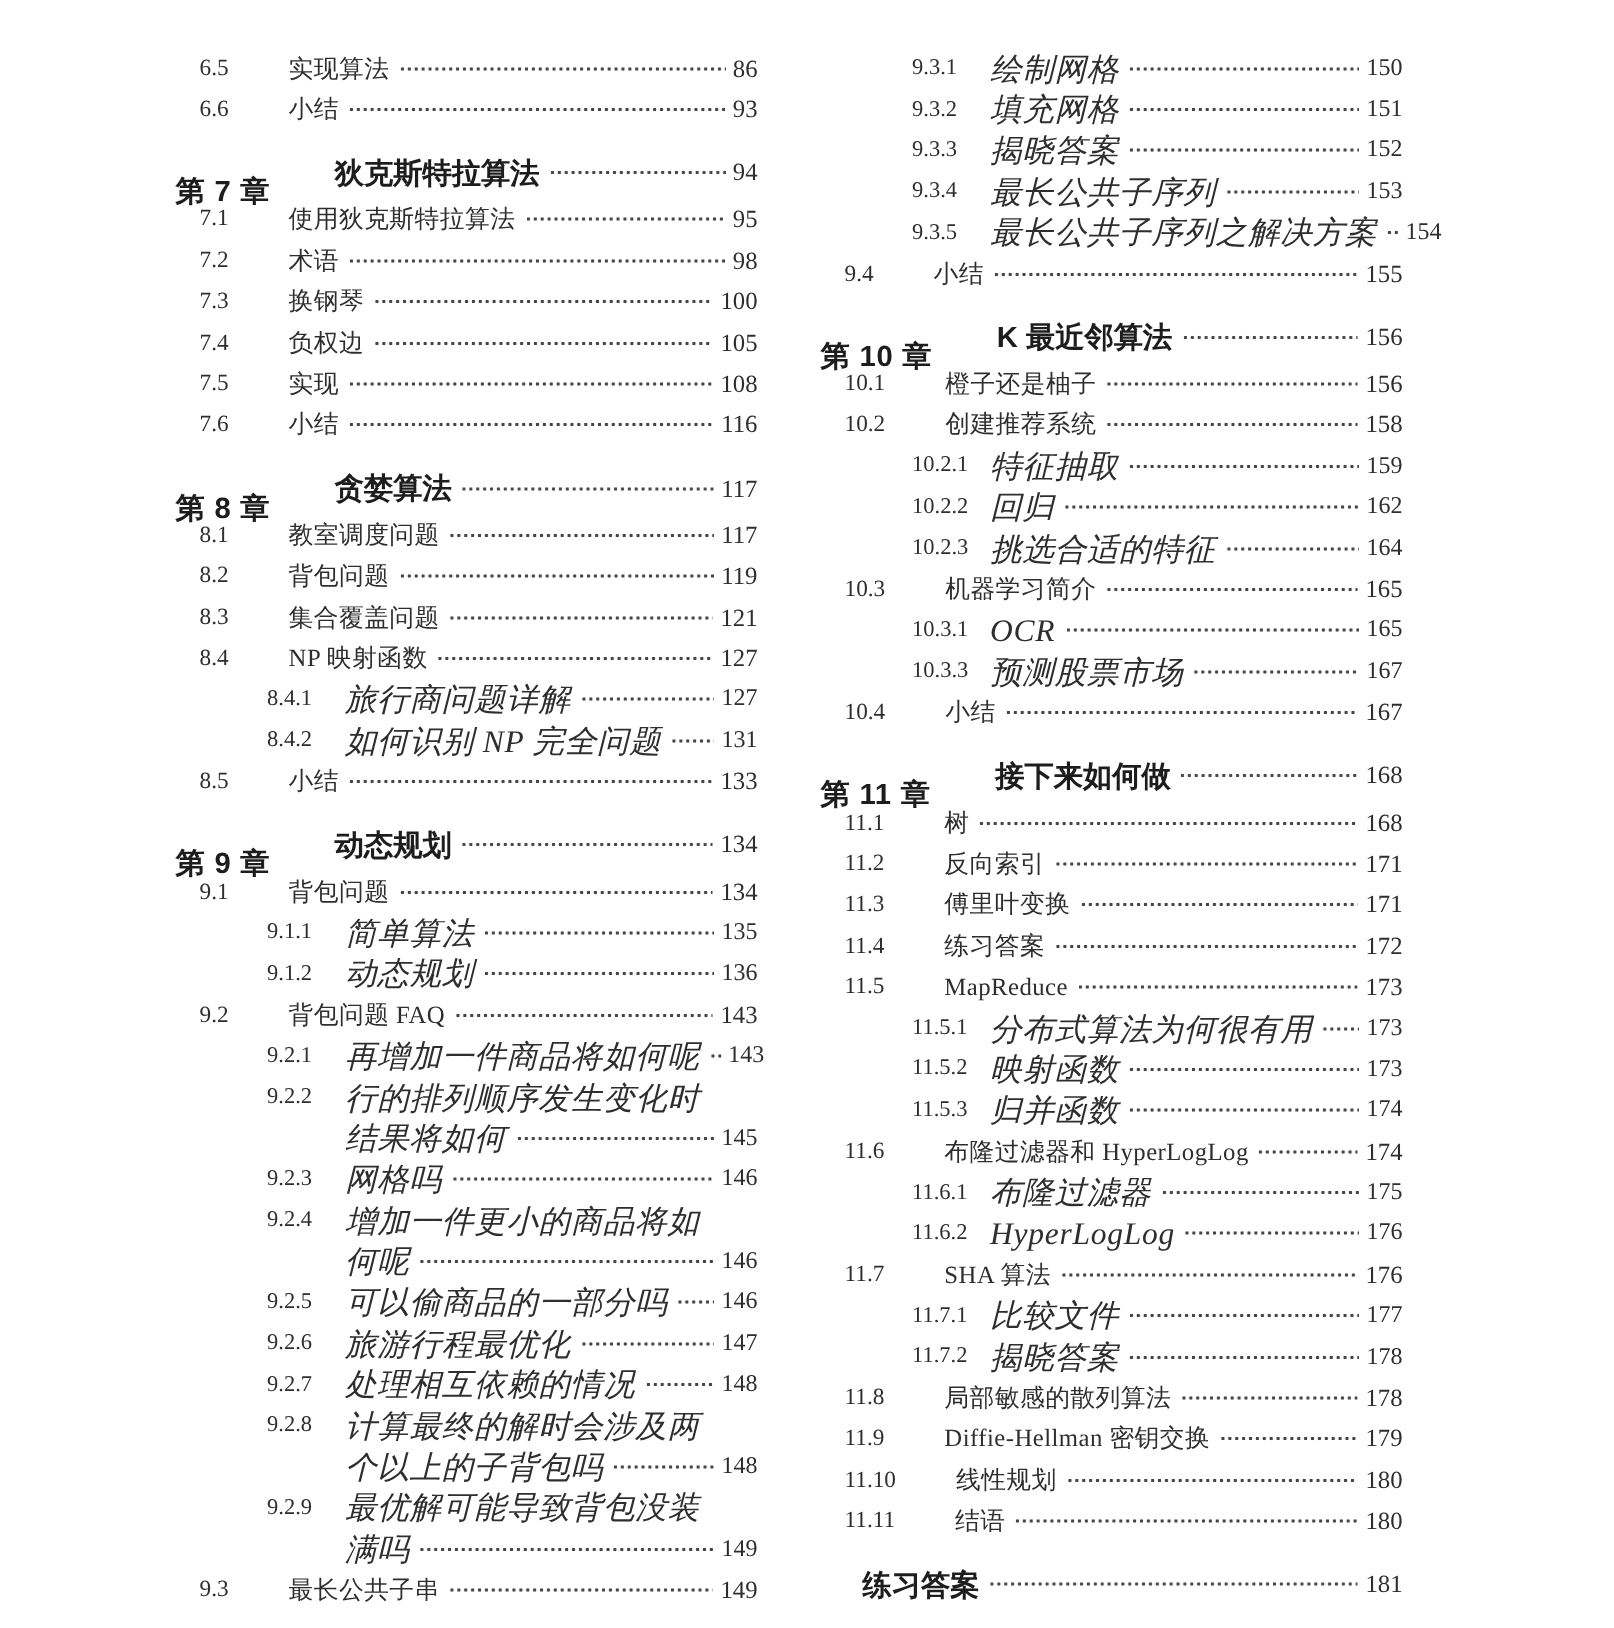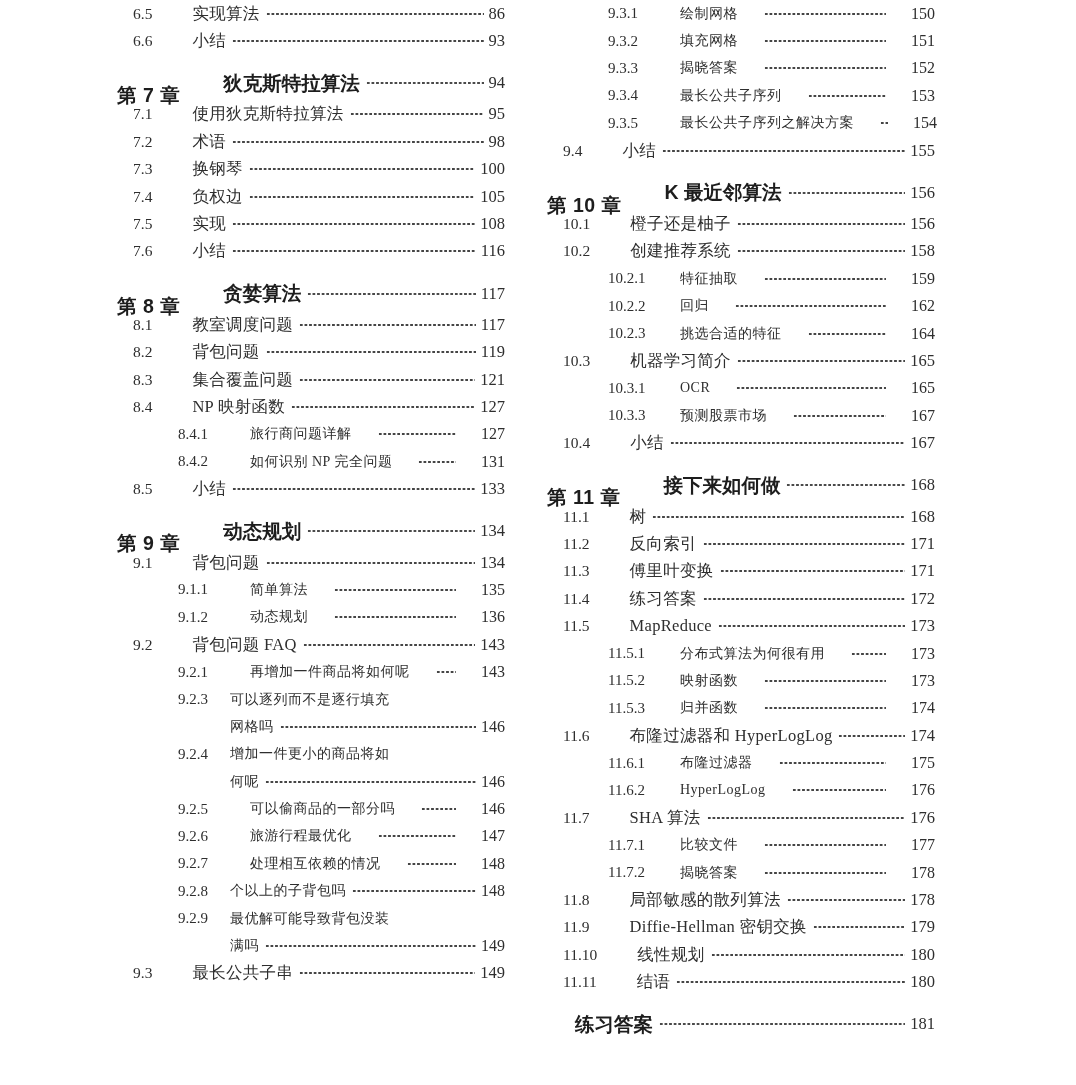--- a/index.html
+++ b/index.html
@@ -5,21 +5,21 @@
   html,body{margin:0;padding:0;}
   body{
     width:1076px;height:1085px;
     background:#ffffff;
     overflow:hidden;
     font-family:"Liberation Serif", serif;
     color:#2e2e2e;
   }
   .page{
     display:flex;
-    padding:0 0 0 117px;
+    padding:32px 0 0 117px;
     gap:42px;
   }
   .col{width:388px;flex:0 0 388px;}
 
   
   .row{
     display:flex;align-items:center;
     height:27.4px;
     font-size:16.5px;
     white-space:nowrap;
@@ -55,23 +55,23 @@
   .chapter .leader{background-image:radial-gradient(circle, #4a4a4a 1.05px, transparent 1.35px);}
 
   
   .section .num{
     margin-left:16px;margin-right:12px;
     font-size:15.5px;
   }
   .section .title{letter-spacing:0.3px;}
 
   
-  .sub{padding-left:61px;font-size:15px;gap:20px;}
+  .sub{padding-left:61px;font-size:15px;}
   .sub .num{flex:0 0 52px;width:52px;font-size:15px;}
-  .subtitle{font-size:14px;letter-spacing:0.5px;}
+  .subtitle{font-style:italic;font-size:21px;letter-spacing:0.5px;}
   .sub .pg, .subwrap .pg{font-size:16px;}
 
   
   .subwrap{
     display:flex;
     padding-left:61px;
     font-size:15px;
     white-space:nowrap;
   }
   .subwrap .num{flex:0 0 52px;width:52px;align-self:flex-start;line-height:27.4px;font-size:15px;}
@@ -215,25 +215,35 @@
         <span class="leader"></span>
         <span class="pg">143</span>
       </div>
       <div class="row sub">
         <span class="num">9.2.1</span>
         <span class="subtitle">再增加一件商品将如何呢</span>
         <span class="leader"></span>
         <span class="pg">143</span>
       </div>
       <div class="subwrap">
+        <span class="num">9.2.2</span>
+        <div class="cont">
+          <div class="line">
+            <span class="subtitle">行的排列顺序发生变化时</span>
+          </div>
+          <div class="line">
+            <span class="subtitle">结果将如何</span>
+            <span class="leader"></span>
+            <span class="pg">145</span>
+          </div>
+        </div>
+      </div>
+      <div class="subwrap">
         <span class="num">9.2.3</span>
         <div class="cont">
-          <div class="line">
-            <span class="subtitle">可以逐列而不是逐行填充</span>
-          </div>
           <div class="line">
             <span class="subtitle">网格吗</span>
             <span class="leader"></span>
             <span class="pg">146</span>
           </div>
         </div>
       </div>
       <div class="subwrap">
         <span class="num">9.2.4</span>
         <div class="cont">
@@ -262,20 +272,23 @@
       <div class="row sub">
         <span class="num">9.2.7</span>
         <span class="subtitle">处理相互依赖的情况</span>
         <span class="leader"></span>
         <span class="pg">148</span>
       </div>
       <div class="subwrap">
         <span class="num">9.2.8</span>
         <div class="cont">
           <div class="line">
+            <span class="subtitle">计算最终的解时会涉及两</span>
+          </div>
+          <div class="line">
             <span class="subtitle">个以上的子背包吗</span>
             <span class="leader"></span>
             <span class="pg">148</span>
           </div>
         </div>
       </div>
       <div class="subwrap">
         <span class="num">9.2.9</span>
         <div class="cont">
           <div class="line">

